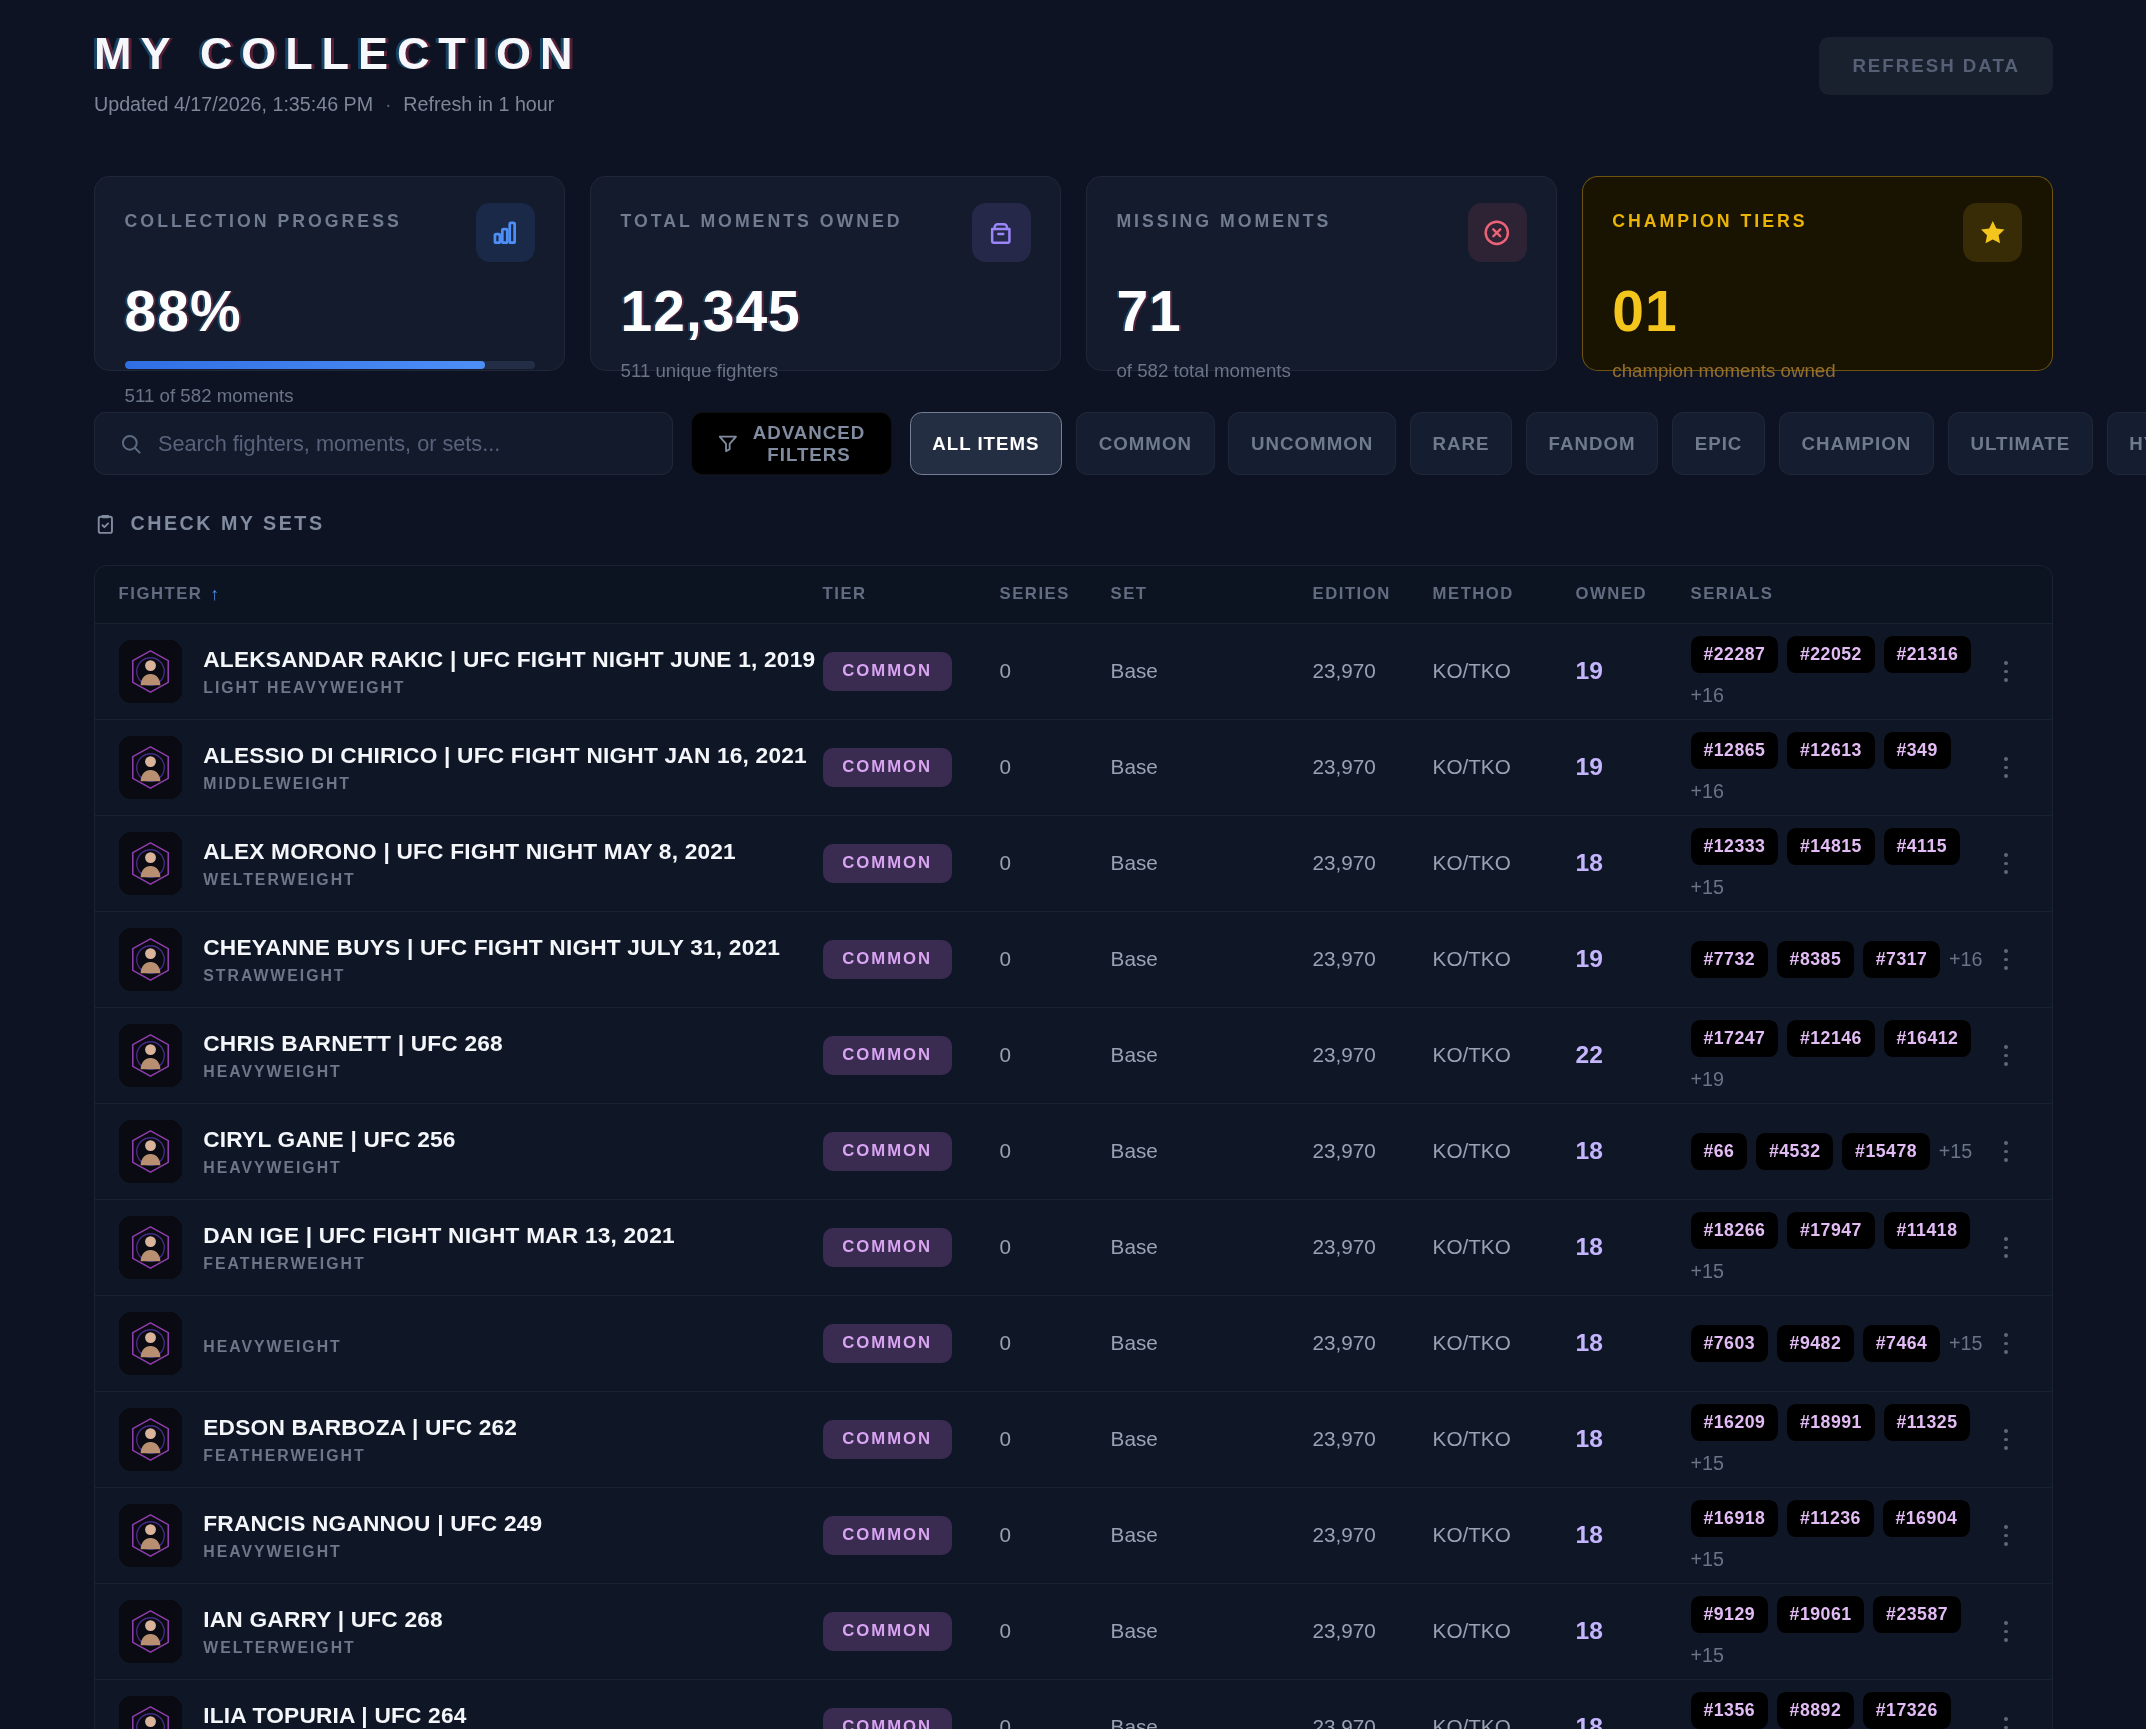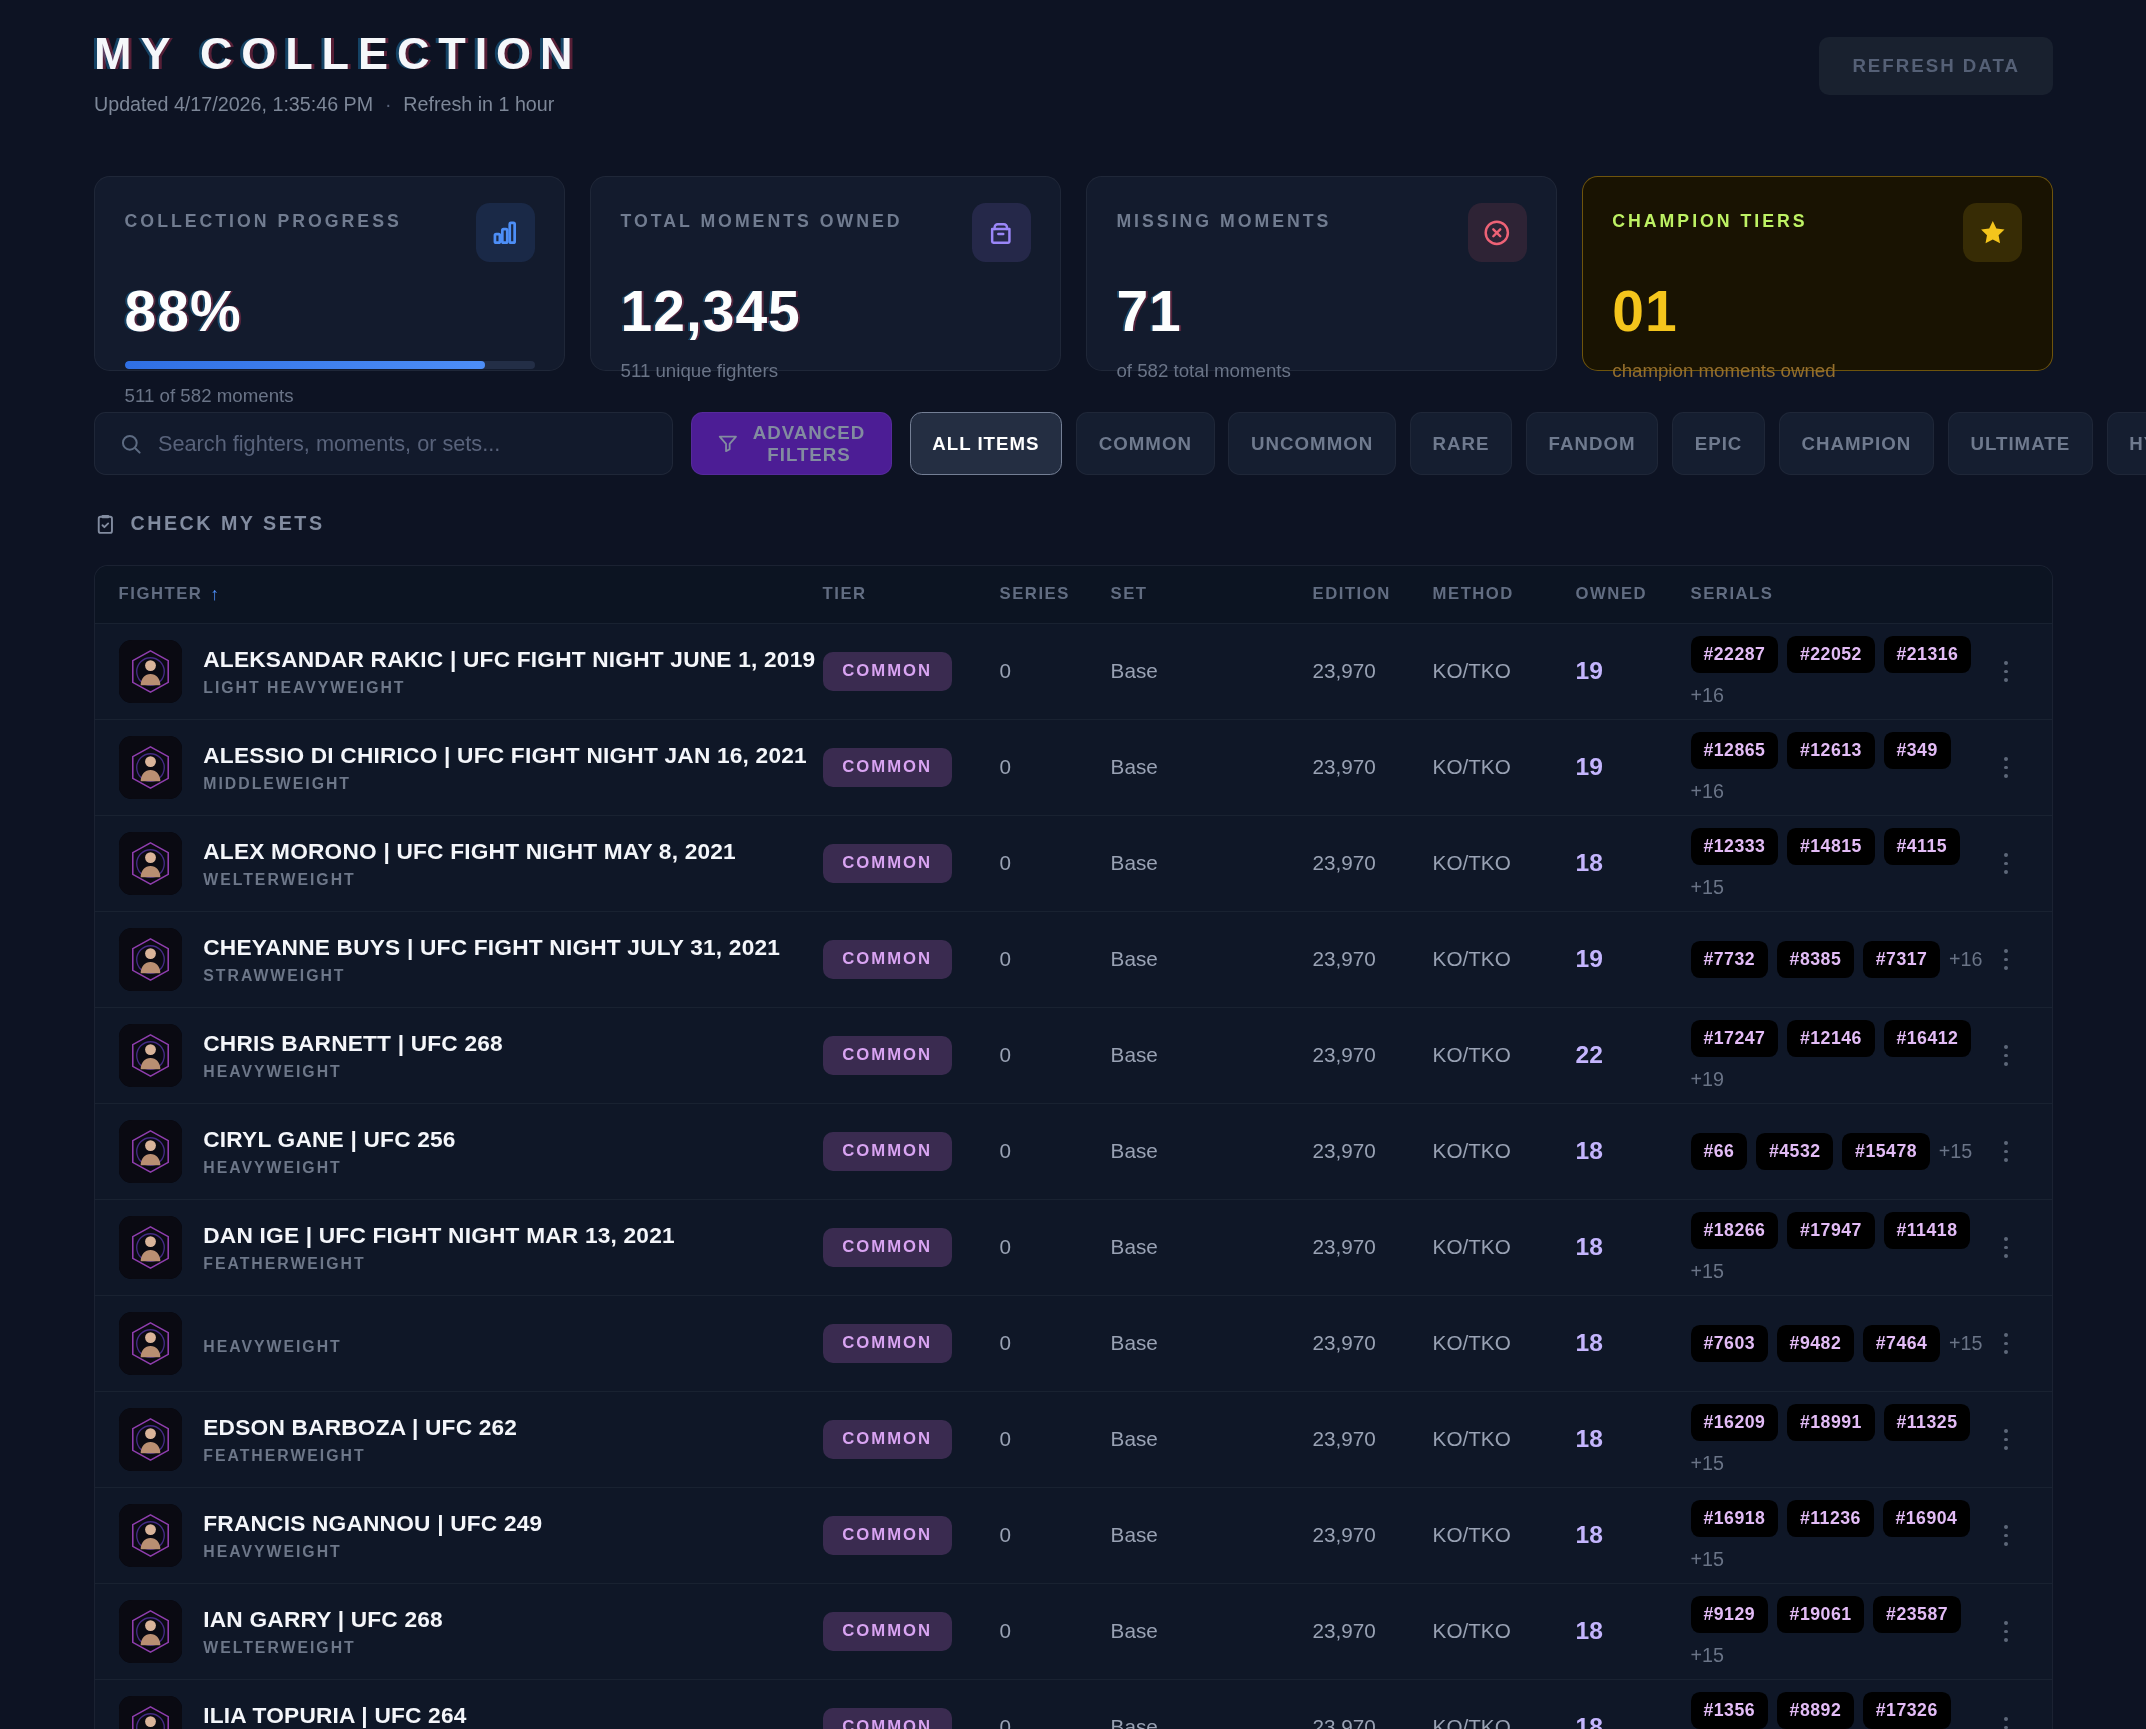--- a/index.html
+++ b/index.html
@@ -39,38 +39,38 @@
   .icon-box.red    { background:rgba(235,90,110,.13); }
   .icon-box.gold   { background:rgba(244,197,28,.14); }
   .card-value {
     font-size:57px; font-weight:800; color:#fdfefe; margin-top:15.8px; letter-spacing:1px;
     text-shadow:2px 0 0 rgba(255,60,100,.28), -2px 0 0 rgba(40,180,255,.28);
   }
   .card-sub { font-size:18.7px; color:#67718466; color:#6a7487; margin-top:15.8px; }
   .progress-track { margin-top:17.7px; height:7.9px; border-radius:3.9px; background:#232e46; overflow:hidden; width:100%; }
   .progress-fill  { height:100%; border-radius:3.9px; background:linear-gradient(90deg,#2f6fe4,#4d8ef7); }
   .card.champion { background:#191302; border:1px solid rgba(214,164,25,.45); }
-  .card.champion .card-label { color:#bef264; }
+  .card.champion .card-label { color:#eab308; }
   .card.champion .card-value { color:#f4c51c; text-shadow:none; }
   .card.champion .card-sub   { color:#946e2c; }
 
   
   .filter-row { display:flex; gap:17.7px; margin-top:41px; align-items:stretch; }
   .search-box {
     flex:0 0 579px; display:flex; align-items:center; gap:15.8px;
     background:#121a2c; border:1px solid rgba(255,255,255,.06); border-radius:11.8px;
     padding:0 23.6px; height:63px;
   }
   .search-box input {
     background:transparent; border:none; outline:none; width:100%;
     font-size:21.7px; color:#a3a3a3; font-family:"Liberation Sans", sans-serif;
   }
   .search-box input::placeholder { color:#58627a; }
   .adv-btn {
-    display:flex; align-items:center; gap:13.8px; background:#4c1d95;
+    display:flex; align-items:center; gap:13.8px; background:#000000;
     border:1px solid rgba(255,255,255,.06); border-radius:11.8px; height:63px;
     padding:0 25.6px; color:#828ca0; font-weight:700; font-size:18.7px; letter-spacing:1px; cursor:pointer;
   }
   .chip {
     border-radius:11.8px; height:63px; padding:0 21.7px; display:flex; align-items:center;
     background:#151e30; border:1px solid rgba(255,255,255,.045);
     color:#6f7a8e; font-weight:700; font-size:18.7px; letter-spacing:1px; cursor:pointer; white-space:nowrap;
   }
   .chip.active { background:#242e42; border:1px solid #747f95; color:#ffffff; }
 

